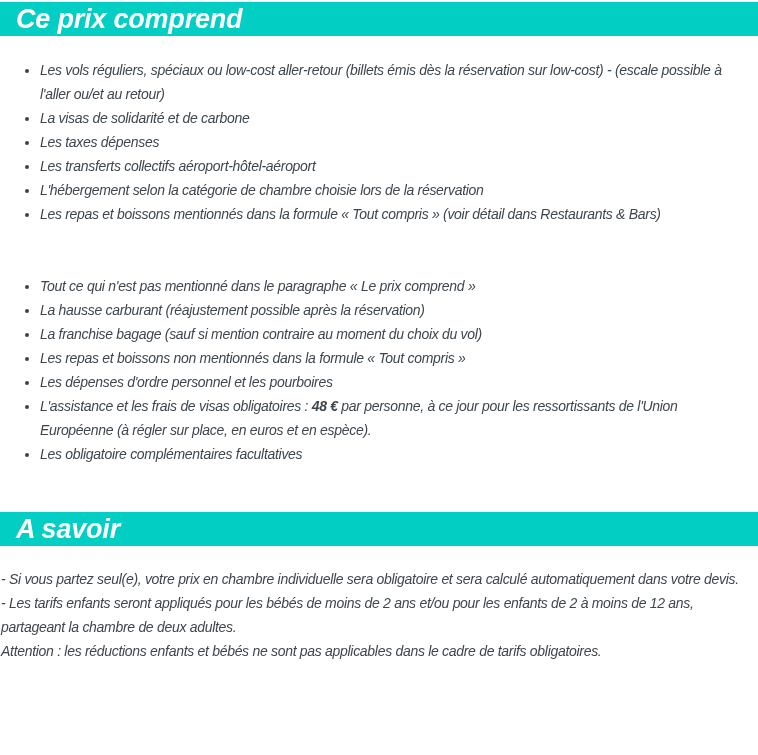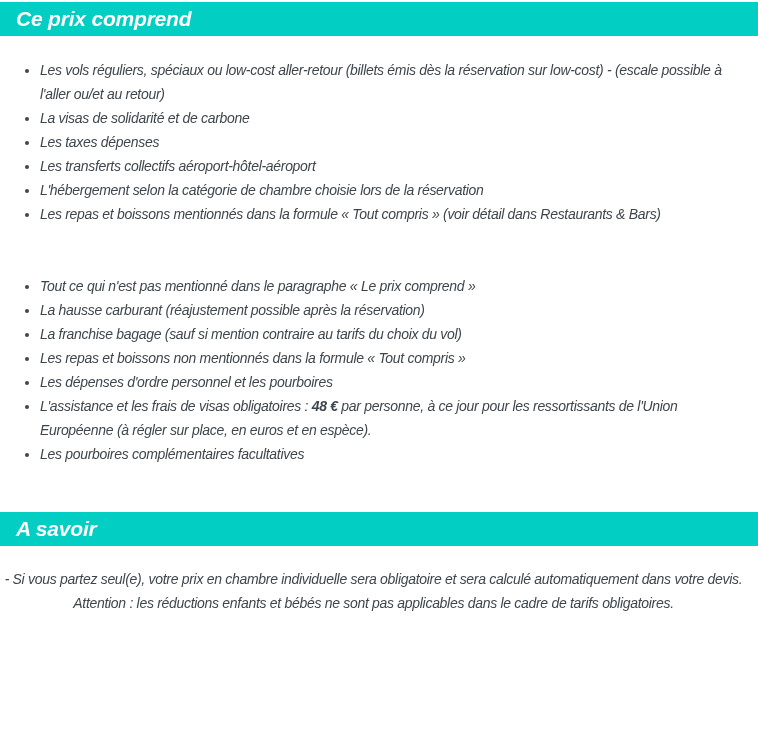--- a/index.html
+++ b/index.html
@@ -17,32 +17,32 @@
     font-style: italic;
     color: var(--body-text);
   }
   .page {
     width: 758px;
     min-height: 755px;
     padding-top: 2px;
   }
   .section { margin: 0; }
   .section--excludes { margin-top: 48px; }
-  .section--know { margin-top: 46px; text-align: center; }
+  .section--know { margin-top: 46px; }
   .bar {
     background: var(--accent);
     height: 34px;
     display: flex;
     align-items: center;
     padding: 0 16px;
   }
   .bar-title {
     margin: 0;
     color: var(--header-text);
-    font-size: 21px;
+    font-size: 27px;
     font-weight: 700;
     font-style: italic;
     letter-spacing: -0.2px;
     white-space: nowrap;
   }
   .bullet-list {
     margin: 22px 0 0 0;
     padding: 0 6px 0 40px;
     list-style: disc outside;
   }
@@ -80,31 +80,32 @@
         <li><span>Les transferts collectifs aéroport-hôtel-aéroport</span></li>
         <li><span>L'hébergement selon la catégorie de chambre choisie lors de la réservation</span></li>
         <li><span>Les repas et boissons mentionnés dans la formule « Tout compris » (voir détail dans Restaurants &amp; Bars)</span></li>
       </ul>
   </section>
 
   <section class="section section--excludes">
     <ul class="bullet-list">
         <li><span>Tout ce qui n'est pas mentionné dans le paragraphe « Le prix comprend »</span></li>
         <li><span>La hausse carburant (réajustement possible après la réservation)</span></li>
-        <li><span>La franchise bagage (sauf si mention contraire au tarifs du choix du vol)</span></li>
+        <li><span>La franchise bagage (sauf si mention contraire au moment du choix du vol)</span></li>
         <li><span>Les repas et boissons non mentionnés dans la formule « Tout compris »</span></li>
         <li><span>Les dépenses d'ordre personnel et les pourboires</span></li>
         <li><span>L'assistance et les frais de visas obligatoires : </span><strong>48 €</strong><span> par personne, à ce jour pour les ressortissants de l'Union Européenne (à régler sur place, en euros et en espèce).</span></li>
-        <li><span>Les pourboires complémentaires facultatives</span></li>
+        <li><span>Les obligatoire complémentaires facultatives</span></li>
       </ul>
   </section>
 
   <section class="section section--know">
     <header class="bar">
       <h2 class="bar-title">A savoir</h2>
     </header>
     <div class="notes">
         <p class="note-line">- Si vous partez seul(e), votre prix en chambre individuelle sera obligatoire et sera calculé automatiquement dans votre devis.</p>
+        <p class="note-line">- Les tarifs enfants seront appliqués pour les bébés de moins de 2 ans et/ou pour les enfants de 2 à moins de 12 ans, partageant la chambre de deux adultes.</p>
         <p class="note-line">Attention : les réductions enfants et bébés ne sont pas applicables dans le cadre de tarifs obligatoires.</p>
       </div>
   </section>
 
 </div>
 
 </body></html>

